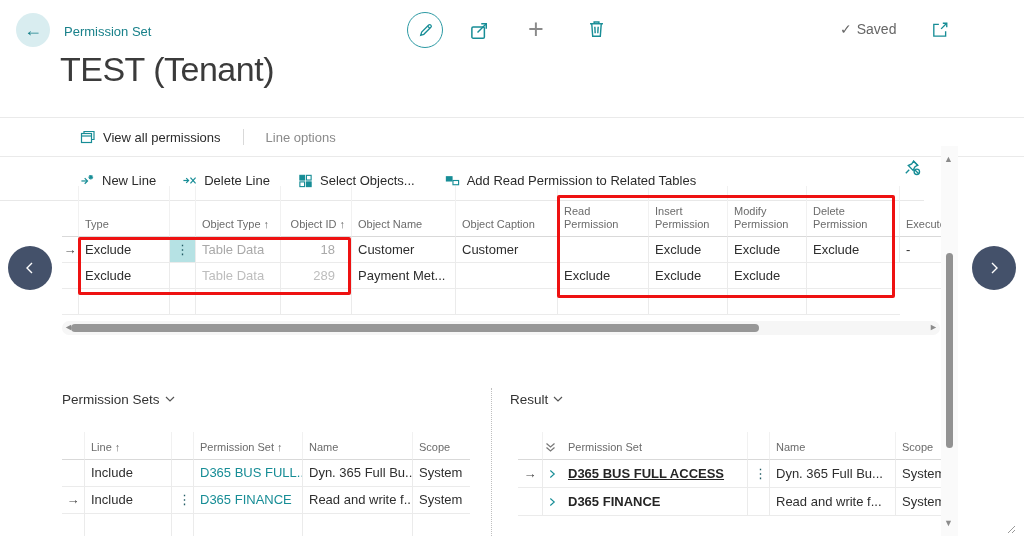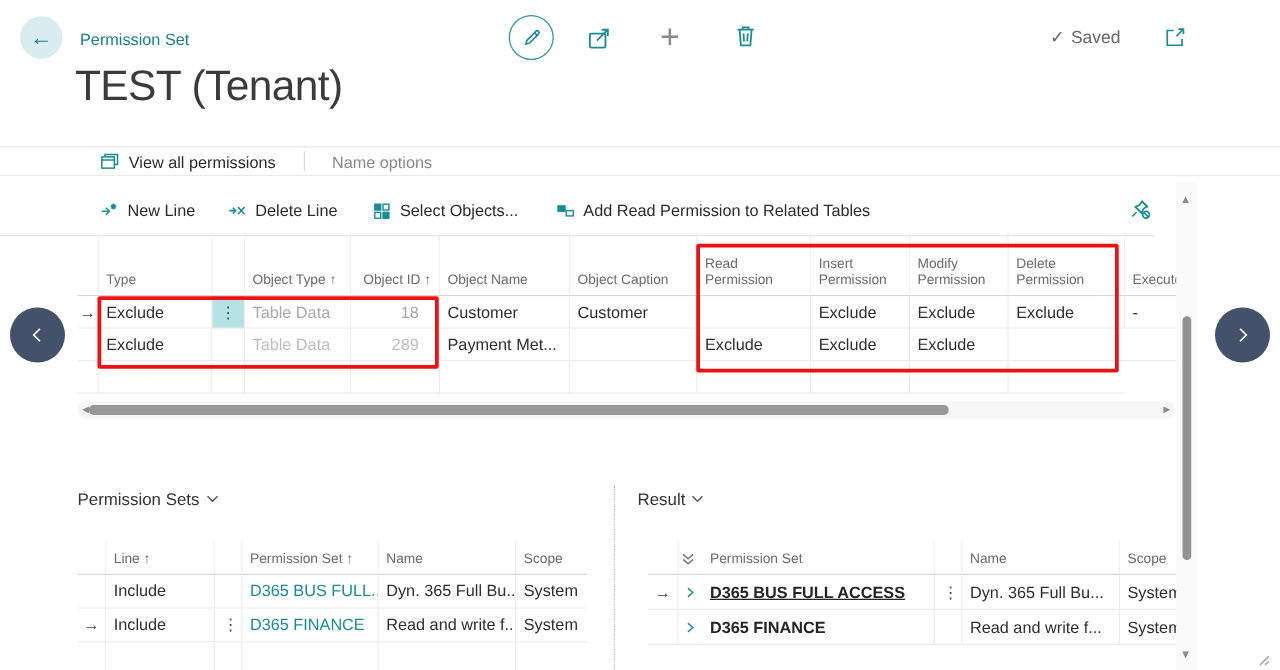--- a/index.html
+++ b/index.html
@@ -16,28 +16,28 @@
   .edit-circle{left:407px;top:12px;width:36px;height:36px;border:1.5px solid #2d9aa4;border-radius:50%;
     display:flex;align-items:center;justify-content:center;color:#178d96;cursor:pointer}
   .hd-ic{display:flex;align-items:center;justify-content:center;cursor:pointer}
   .share-ic{left:470px;top:20px;color:#178d96}
   .plus-ic{left:528px;top:14px;font-size:27px;font-weight:300;color:#8a8a8a;line-height:30px}
   .trash-ic{left:587px;top:19px;color:#178d96}
   .saved{left:840px;top:21px;font-size:14px;color:#666;display:flex;align-items:center;gap:5px}
   .popout-ic{left:931px;top:21px;color:#178d96}
 
   
-  .menubar{left:0;top:117px;width:1024px;height:24px;border-top:1px solid #eaeaea;border-bottom:1px solid #eaeaea;
+  .menubar{left:0;top:117px;width:1024px;height:40px;border-top:1px solid #eaeaea;border-bottom:1px solid #eaeaea;
     display:flex;align-items:center}
   .menu-item{display:flex;align-items:center;gap:7px;font-size:13px;color:#2b2b2b;cursor:pointer}
   .menu-sep{width:1px;height:16px;background:#d9d9d9;margin:0 22px}
   .more-options{color:#8a8a8a;font-size:13px;cursor:pointer}
 
   
-  .toolbar{left:0;top:149px;width:924px;height:40px;border-bottom:1px solid #e8e8e8;display:flex;align-items:center}
+  .toolbar{left:0;top:161px;width:924px;height:40px;border-bottom:1px solid #e8e8e8;display:flex;align-items:center}
   .tb-item{display:flex;align-items:center;gap:7px;font-size:13px;color:#2b2b2b;cursor:pointer}
   .tb-ic{color:#178d96;display:flex;align-items:center}
   .pin-btn{left:903px;top:158px;color:#178d96;cursor:pointer}
 
   
   .mt{left:62px;top:186px;width:882px;display:grid;
     grid-template-columns:17px 91px 26px 85px 71px 104px 102px 91px 79px 79px 93px 44px}
   .mh{height:51px;display:flex;align-items:flex-end;padding:0 6px 5px 6px;font-size:11px;line-height:13px;
     color:#6b6b6b;border-bottom:1px solid #d9d9d9;border-right:1px solid #f1f1f1;cursor:pointer}
   .mh.r{justify-content:flex-end;text-align:right}
@@ -149,21 +149,21 @@
   <div class="abs menubar">
     <div class="menu-item" style="margin-left:80px">
       <svg width="16" height="16" viewBox="0 0 16 16" fill="none" stroke="#178d96" stroke-width="1.2">
         <path d="M4 4.5V2.5h10v8h-2"></path>
         <rect x="1.5" y="4.5" width="10" height="9"></rect>
         <path d="M1.5 7h10"></path>
       </svg>
       <span>View all permissions</span>
     </div>
     <div class="menu-sep"></div>
-    <div class="more-options">Name options</div>
+    <div class="more-options">Line options</div>
   </div>
 
   <div class="abs toolbar">
     <div class="tb-item" style="margin-left:80px">
       <span class="tb-ic">
         <svg width="15" height="15" viewBox="0 0 16 16" fill="none" stroke="currentColor" stroke-width="1.3">
           <path d="M1.5 8.5h6"></path>
             <path d="M5 5.5l3 3-3 3"></path>
           <path d="M11.5 2v5"></path>
             <path d="M9 4.5h5"></path>

